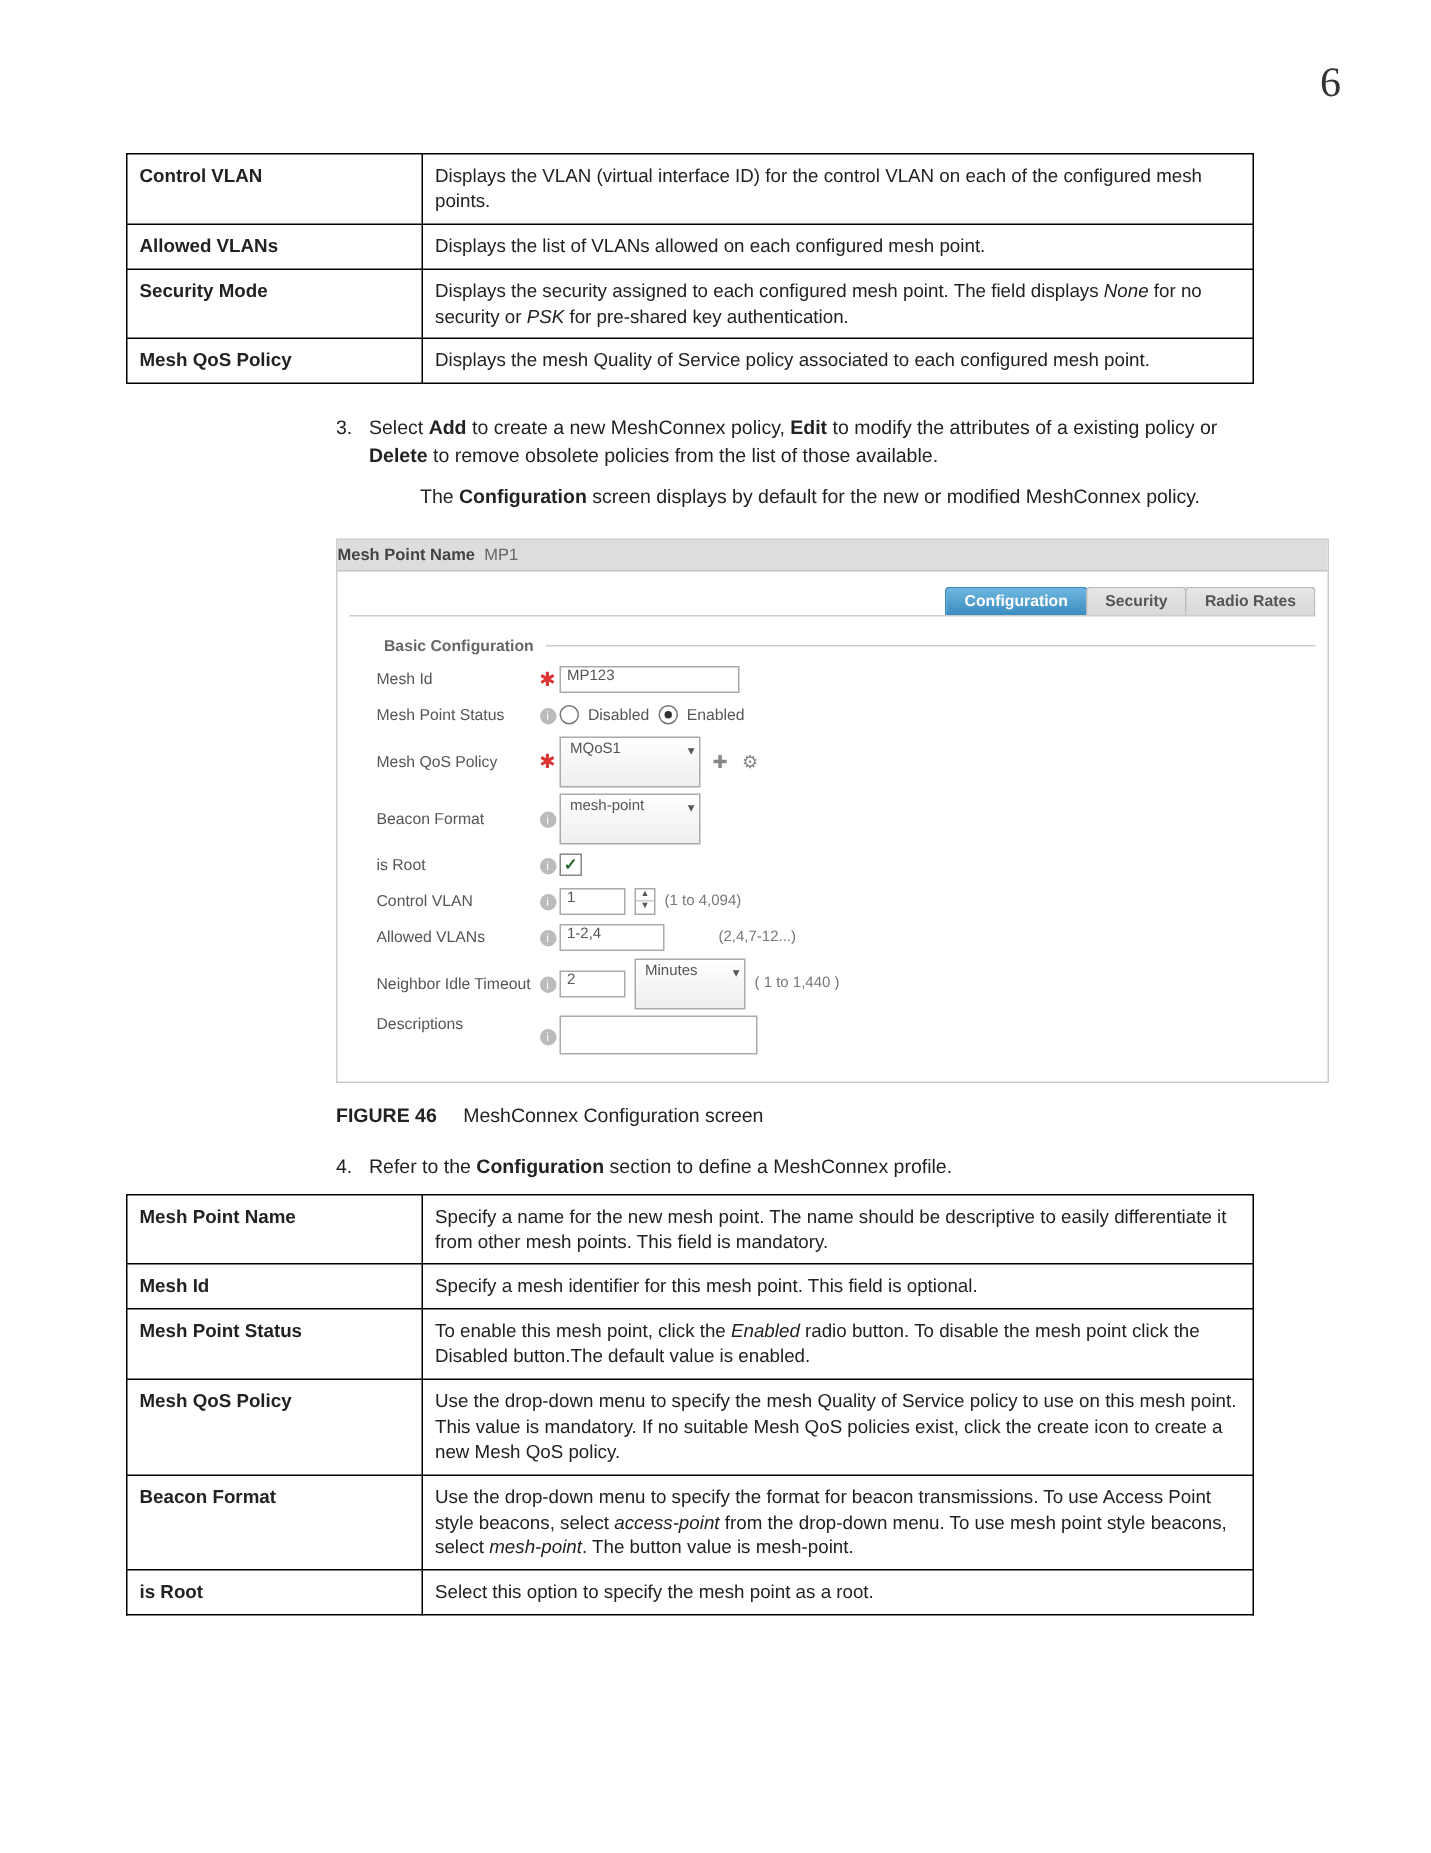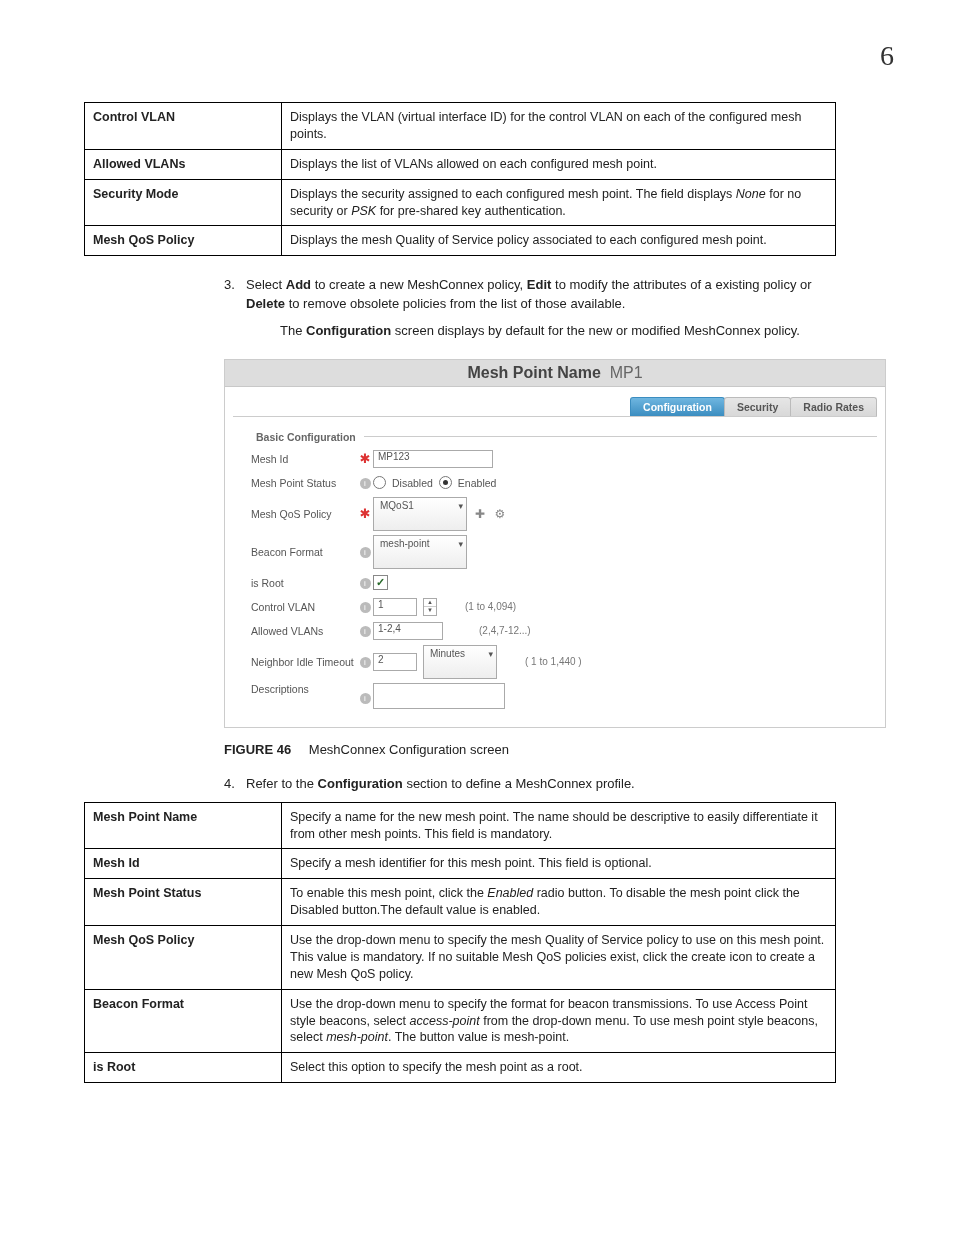--- a/index.html
+++ b/index.html
@@ -59,24 +59,23 @@
     width: 660px;
     margin-left: 164px;
     border: 1px solid #ccc;
     background: #fff;
     font-size: 11px;
     color: #444;
   }
   .scr-title {
     background: #ddd;
     border-bottom: 1px solid #c8c8c8;
-    padding: 4px 24px;
-    font-size: 16px;
+    padding: 4px 0;
+    font-size: 11px;
     color: #666;
-    text-align: center;
   }
   .scr-title b { color: #444; }
   .scr-body { padding: 10px 8px 14px 8px; position: relative; }
   .tabs {
     display: flex;
     justify-content: flex-end;
     gap: 0;
     margin-bottom: 14px;
     border-bottom: 1px solid #ccc;
     padding-bottom: 0;
@@ -203,21 +202,21 @@
   }
   .spin span {
     flex: 1;
     font-size: 6px;
     line-height: 7px;
     text-align: center;
     color: #555;
     border-bottom: 1px solid #ccc;
   }
   .spin span:last-child { border-bottom: none; }
-  .hint { color: #777; font-size: 10px; margin-left: 22px; }
+  .hint { color: #777; font-size: 10px; margin-left: 0; }
   .ta {
     border: 1px solid #aaa;
     width: 130px;
     height: 24px;
     background: #fff;
   }
 
   .figure-caption {
     margin: 14px 0 18px 164px;
     font-size: 13px;

